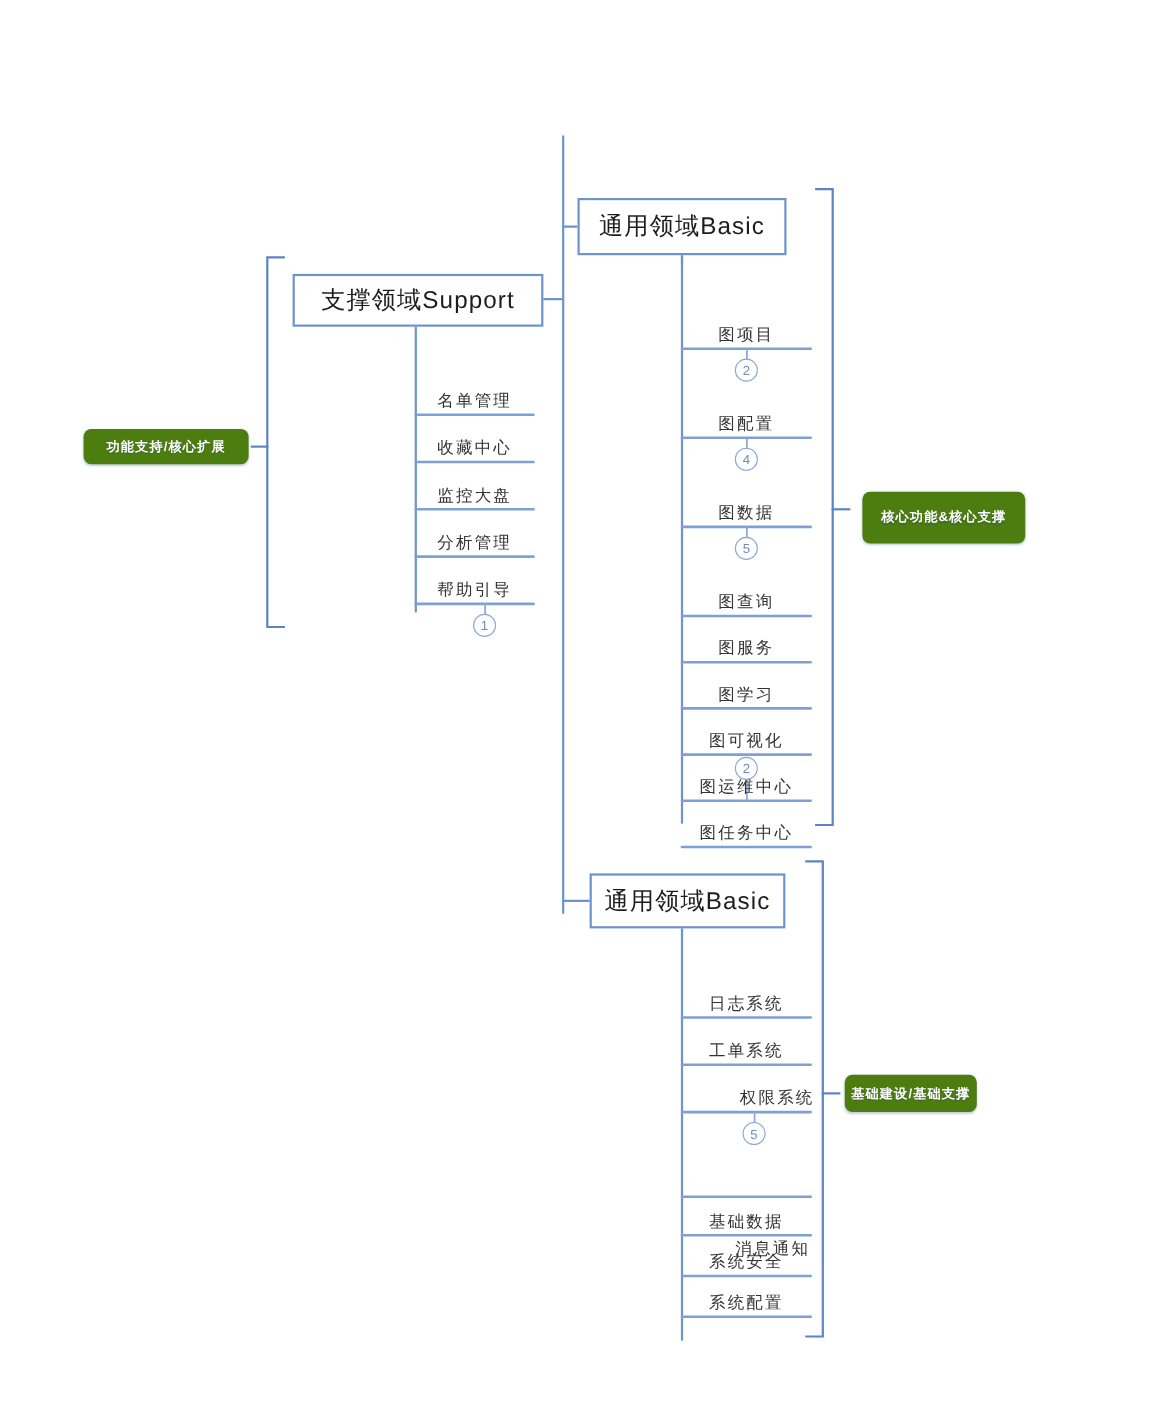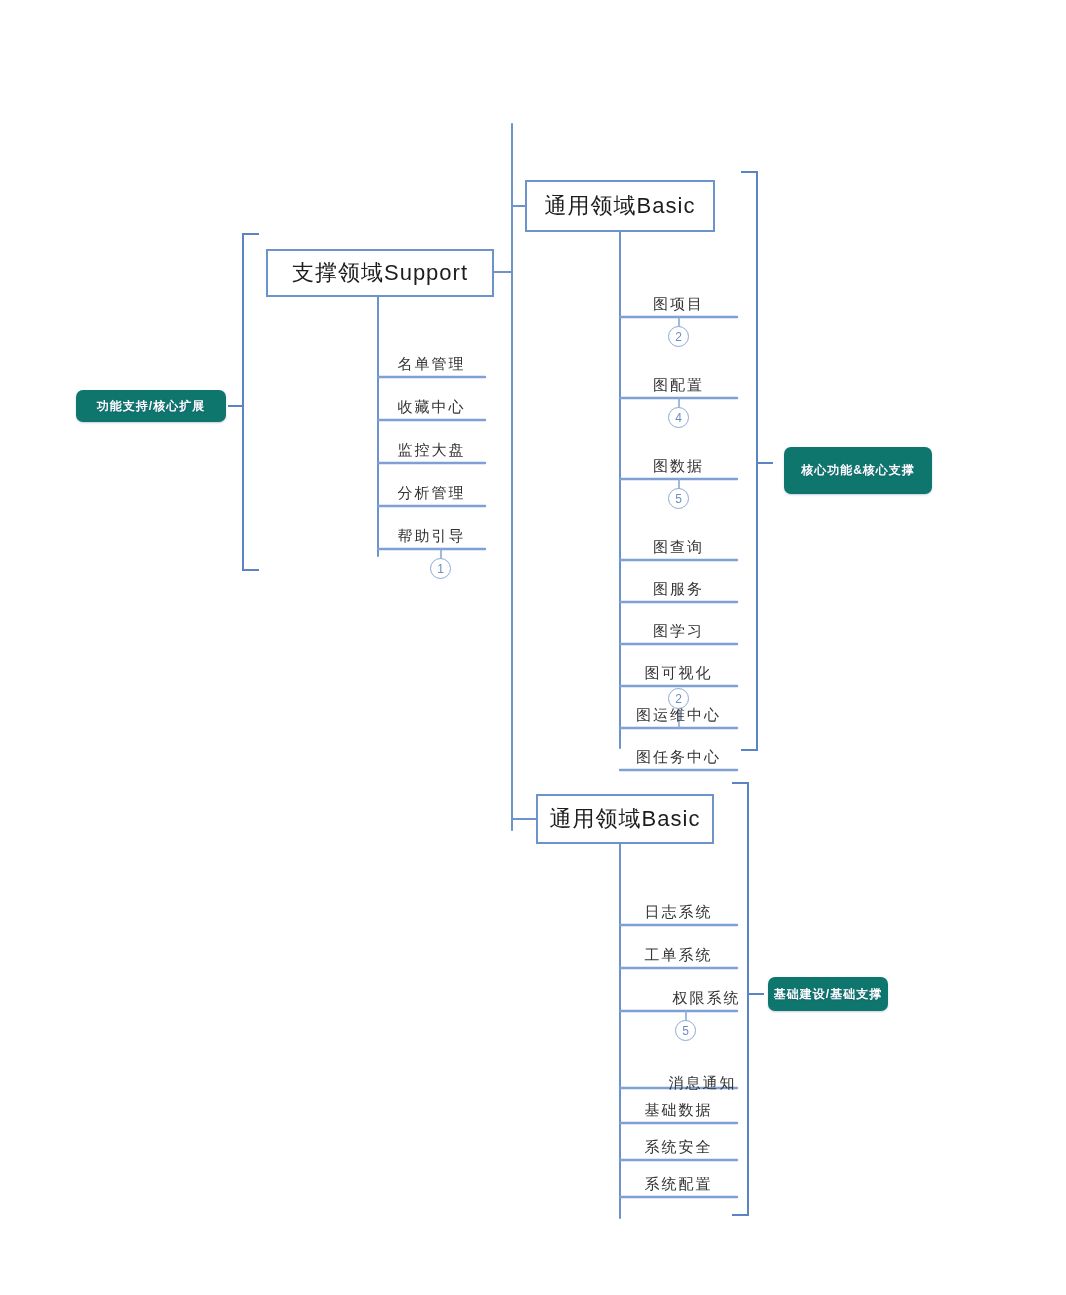--- a/index.html
+++ b/index.html
@@ -61,21 +61,21 @@
     border:1.4px solid #8aa9d6;
     background:#ffffff;
     display:flex;align-items:center;justify-content:center;
     box-sizing:border-box;
   }
   .badge span{color:#6d8cc0;font-size:12px;line-height:1;}
 
   
   .pill{
     position:absolute;
-    background:#0f766e;
+    background:#4d7c0f;
     border-radius:7px;
     display:flex;align-items:center;justify-content:center;
     box-shadow:0 1px 2px rgba(60,90,140,.3);
   }
   .pill span{
     color:#ffffff;font-size:12px;font-weight:bold;letter-spacing:1px;
     white-space:nowrap;
     text-shadow:0 1px 1px rgba(40,70,120,.4);
   }
   #pill-support{left:76px;top:390px;width:150px;height:32px;}
@@ -233,21 +233,21 @@
 
   <div class="leaf" style="left:620px;top:891px;width:117px;">
     <span>日志系统</span>
     </div>
   <div class="leaf" style="left:620px;top:934px;width:117px;">
     <span>工单系统</span>
     </div>
   <div class="leaf" style="left:648px;top:977px;width:117px;">
     <span>权限系统</span>
     </div>
-  <div class="leaf" style="left:620px;top:1062px;width:117px;padding-left:48px;">
+  <div class="leaf" style="left:620px;top:1114px;width:117px;padding-left:48px;">
     <span>消息通知</span>
     </div>
   <div class="leaf" style="left:620px;top:1089px;width:117px;">
     <span>基础数据</span>
     </div>
   <div class="leaf" style="left:620px;top:1126px;width:117px;">
     <span>系统安全</span>
     </div>
   <div class="leaf" style="left:620px;top:1163px;width:117px;">
     <span>系统配置</span>

